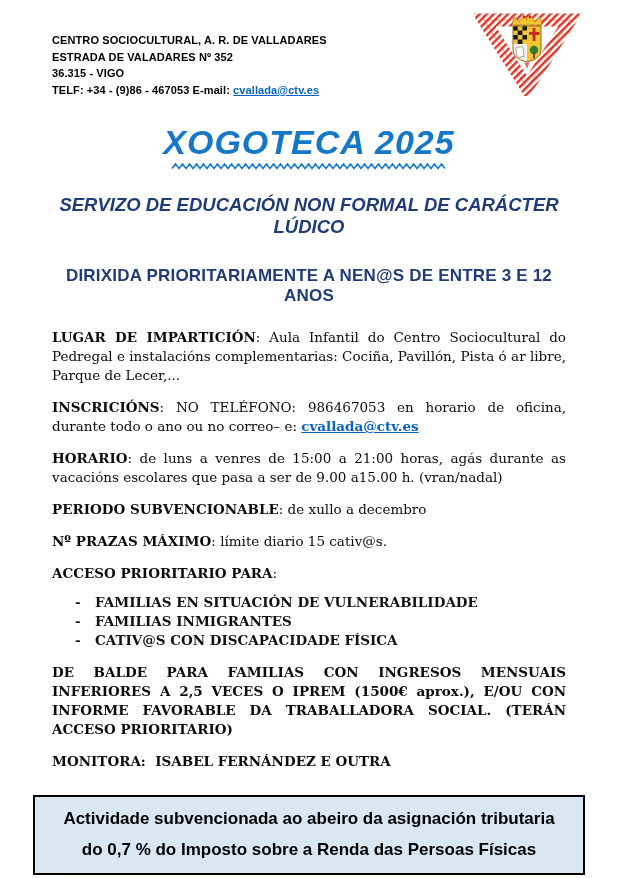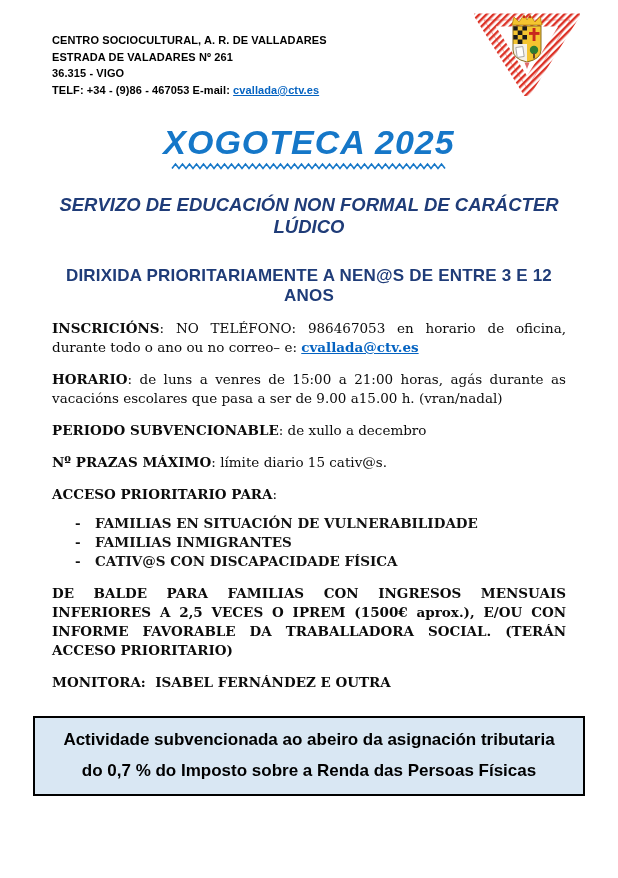--- a/index.html
+++ b/index.html
@@ -51,21 +51,21 @@
     margin:24px 0 0 -19px;width:552px;border:2px solid #000;background:var(--boxBg);
     text-align:center;font-weight:bold;font-size:17px;line-height:1.8;padding:7px 26px;
     color:#000;
   }
 </style>
 </head>
 <body>
 
 <div class="header">
   <div>CENTRO SOCIOCULTURAL, A. R. DE VALLADARES</div>
-  <div>ESTRADA DE VALADARES Nº 261</div>
+  <div>ESTRADA DE VALADARES Nº 352</div>
   <div>36.315 - VIGO</div>
   <div><span>TELF: +34 - (9)86 - 467053  E-mail: </span><a class="link">cvallada@ctv.es</a></div>
 </div>
 
 <div class="emblem">
   <svg width="106" height="92" viewBox="0 0 106 92">
     <defs>
       <pattern id="rstripe" width="5" height="5" patternTransform="rotate(45)" patternUnits="userSpaceOnUse">
         <rect width="5" height="5" fill="#ffffff"></rect>
         <rect width="2.4" height="5" fill="#DD3327"></rect>
@@ -105,20 +105,21 @@
 
   <div class="title">XOGOTECA 2025</div>
   <svg class="title-wave" width="276" height="8" viewBox="0 0 276 8">
     <path id="wavepath" d="M1 6.5 l3.5 -4.5 l3.5 4.5 l3.5 -4.5 l3.5 4.5 l3.5 -4.5 l3.5 4.5 l3.5 -4.5 l3.5 4.5 l3.5 -4.5 l3.5 4.5 l3.5 -4.5 l3.5 4.5 l3.5 -4.5 l3.5 4.5 l3.5 -4.5 l3.5 4.5 l3.5 -4.5 l3.5 4.5 l3.5 -4.5 l3.5 4.5 l3.5 -4.5 l3.5 4.5 l3.5 -4.5 l3.5 4.5 l3.5 -4.5 l3.5 4.5 l3.5 -4.5 l3.5 4.5 l3.5 -4.5 l3.5 4.5 l3.5 -4.5 l3.5 4.5 l3.5 -4.5 l3.5 4.5 l3.5 -4.5 l3.5 4.5 l3.5 -4.5 l3.5 4.5 l3.5 -4.5 l3.5 4.5 l3.5 -4.5 l3.5 4.5 l3.5 -4.5 l3.5 4.5 l3.5 -4.5 l3.5 4.5 l3.5 -4.5 l3.5 4.5 l3.5 -4.5 l3.5 4.5 l3.5 -4.5 l3.5 4.5 l3.5 -4.5 l3.5 4.5 l3.5 -4.5 l3.5 4.5 l3.5 -4.5 l3.5 4.5 l3.5 -4.5 l3.5 4.5 l3.5 -4.5 l3.5 4.5 l3.5 -4.5 l3.5 4.5 l3.5 -4.5 l3.5 4.5 l3.5 -4.5 l3.5 4.5 l3.5 -4.5 l3.5 4.5 l3.5 -4.5 l3.5 4.5 l3.5 -4.5 l3.5 4.5 l3.5 -4.5 l3.5 4.5 l3.5 -4.5 l3.5 4.5" fill="none" stroke="#1577C8" stroke-width="1.6"></path>
   </svg>
 
   <div class="subtitle">SERVIZO DE EDUCACIÓN NON FORMAL DE CARÁCTER LÚDICO</div>
 
   <div class="audience">DIRIXIDA PRIORITARIAMENTE A NEN@S DE ENTRE 3 E 12 ANOS</div>
 
+  <p class="body-p first"><b>LUGAR DE IMPARTICIÓN</b><span>: Aula Infantil do Centro Sociocultural do Pedregal e instalacións complementarias: Cociña, Pavillón, Pista ó ar libre, Parque de Lecer,...</span></p>
 
   <p class="body-p"><b>INSCRICIÓNS</b><span>: NO TELÉFONO: 986467053 en horario de oficina, durante todo o ano ou no correo– e: </span><a class="link">cvallada@ctv.es</a></p>
 
   <p class="body-p"><b>HORARIO</b><span>: de luns a venres de 15:00 a 21:00 horas, agás durante as vacacións escolares que pasa a ser de 9.00 a15.00 h. (vran/nadal)</span></p>
 
   <p class="body-p"><b>PERIODO SUBVENCIONABLE</b><span>: de xullo a decembro</span></p>
 
   <p class="body-p"><b>Nº PRAZAS MÁXIMO</b><span>: límite diario 15 cativ@s.</span></p>
 
   <p class="body-p"><b>ACCESO PRIORITARIO PARA</b><span>:</span></p>

